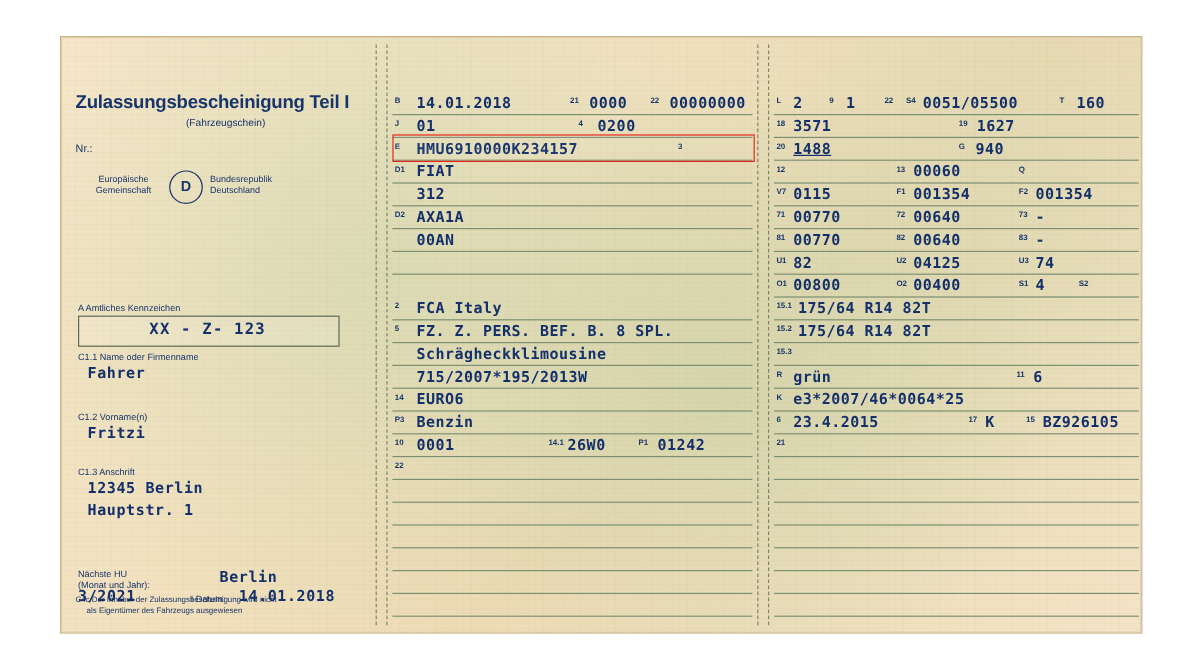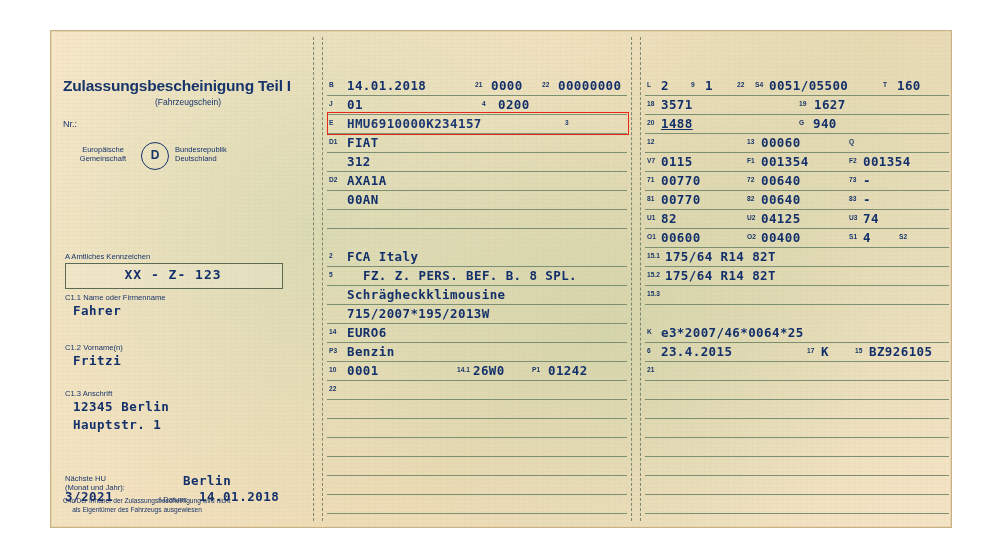--- a/index.html
+++ b/index.html
@@ -156,21 +156,21 @@
       <div class="row" style="top: 159px;">
         <span class="txt" style="left: 20px;">00AN</span>
       </div>
       <div class="row" style="top: 178px;"></div>
       <div class="row" style="top: 216px;">
         <span class="code">2</span>
         <span class="txt" style="left: 20px;">FCA Italy</span>
       </div>
       <div class="row" style="top: 235px;">
         <span class="code">5</span>
-        <span class="txt" style="left: 20px; margin-left: 16px;">FZ. Z. PERS. BEF. B. 8 SPL.</span>
+        <span class="txt" style="left: 20px;">FZ. Z. PERS. BEF. B. 8 SPL.</span>
       </div>
       <div class="row" style="top: 254px;">
         <span class="txt" style="left: 20px;">Schrägheckklimousine</span>
       </div>
       <div class="row" style="top: 273px;">
         <span class="txt" style="left: 20px;">715/2007*195/2013W</span>
       </div>
       <div class="row" style="top: 292px;">
         <span class="code">14</span>
         <span class="txt" style="left: 20px;">EURO6</span>
@@ -255,37 +255,43 @@
       <div class="row" style="top: 178px;">
         <span class="cellcode" style="left: 2px; top: 5px;">U1</span>
         <span class="cellval" style="left: 16px; top: 2px;">82</span>
         <span class="cellcode" style="left: 102px; top: 5px;">U2</span>
         <span class="cellval" style="left: 116px; top: 2px;">04125</span>
         <span class="cellcode" style="left: 204px; top: 5px;">U3</span>
         <span class="cellval" style="left: 218px; top: 2px;">74</span>
       </div>
       <div class="row" style="top: 197px;">
         <span class="cellcode" style="left: 2px; top: 5px;">O1</span>
-        <span class="cellval" style="left: 16px; top: 2px;">00600</span>
+        <span class="cellval" style="left: 16px; top: 2px;">00800</span>
         <span class="cellcode" style="left: 102px; top: 5px;">O2</span>
         <span class="cellval" style="left: 116px; top: 2px;">00400</span>
         <span class="cellcode" style="left: 204px; top: 5px;">S1</span>
         <span class="cellval" style="left: 218px; top: 2px;">4</span>
         <span class="cellcode" style="left: 254px; top: 5px;">S2</span>
       </div>
       <div class="row" style="top: 216px;">
         <span class="cellcode" style="left: 2px; top: 5px;">15.1</span>
         <span class="cellval" style="left: 20px; top: 2px;">175/64 R14 82T</span>
       </div>
       <div class="row" style="top: 235px;">
         <span class="cellcode" style="left: 2px; top: 5px;">15.2</span>
         <span class="cellval" style="left: 20px; top: 2px;">175/64 R14 82T</span>
       </div>
       <div class="row" style="top: 254px;">
         <span class="cellcode" style="left: 2px; top: 5px;">15.3</span>
+      </div>
+      <div class="row" style="top: 273px;">
+        <span class="cellcode" style="left: 2px; top: 5px;">R</span>
+        <span class="cellval" style="left: 16px; top: 2px;">grün</span>
+        <span class="cellcode" style="left: 202px; top: 5px;">11</span>
+        <span class="cellval" style="left: 216px; top: 2px;">6</span>
       </div>
       <div class="row" style="top: 292px;">
         <span class="cellcode" style="left: 2px; top: 5px;">K</span>
         <span class="cellval" style="left: 16px; top: 2px;">e3*2007/46*0064*25</span>
       </div>
       <div class="row" style="top: 311px;">
         <span class="cellcode" style="left: 2px; top: 5px;">6</span>
         <span class="cellval" style="left: 16px; top: 2px;">23.4.2015</span>
         <span class="cellcode" style="left: 162px; top: 5px;">17</span>
         <span class="cellval" style="left: 176px; top: 2px;">K</span>

